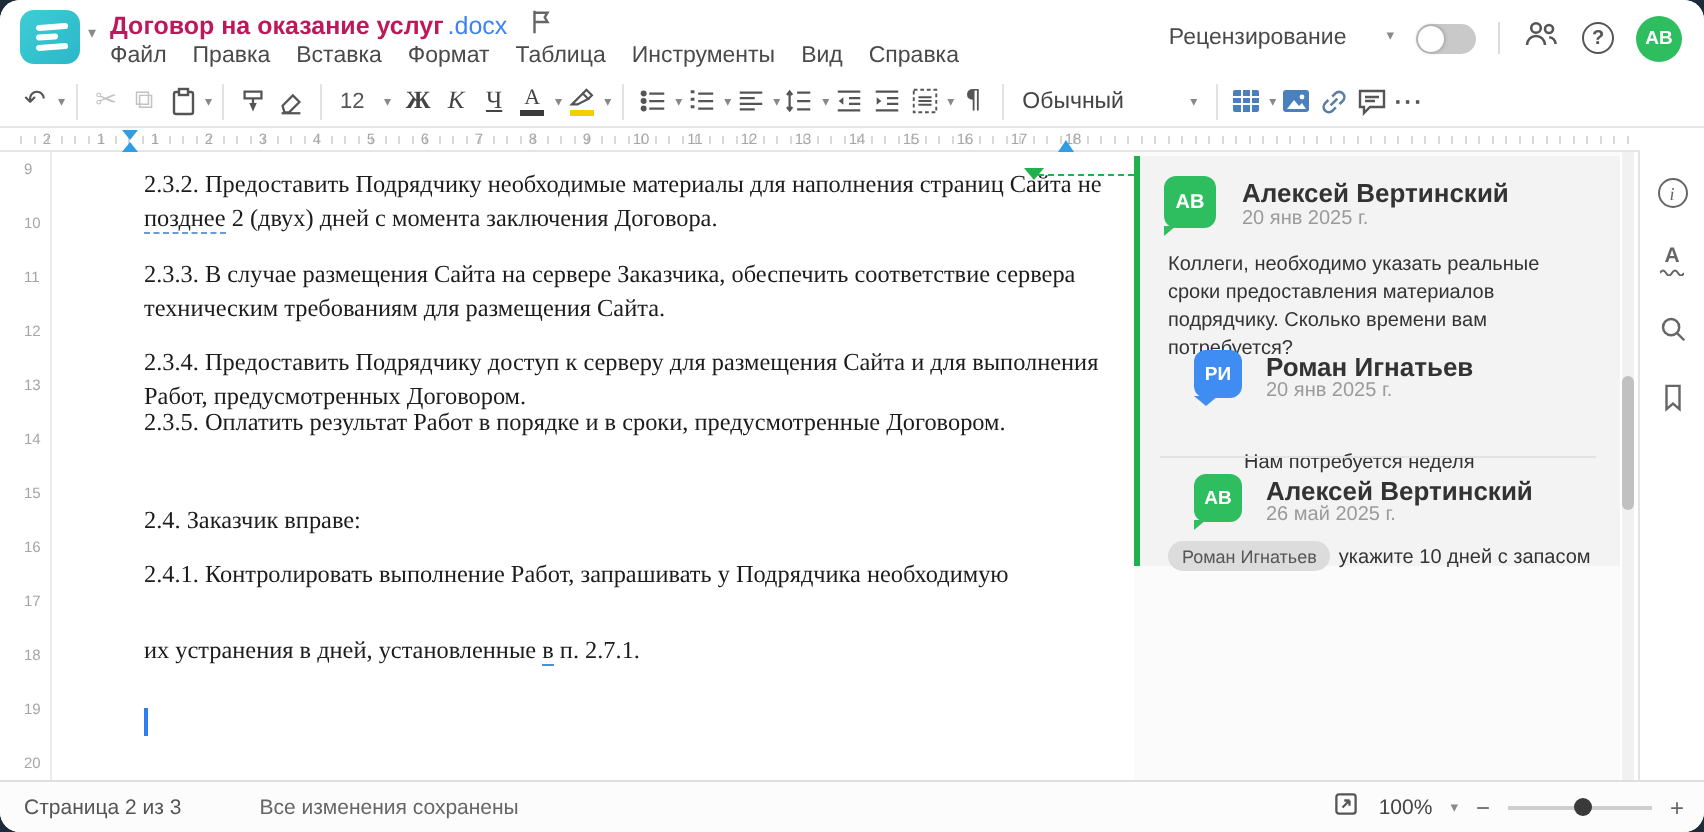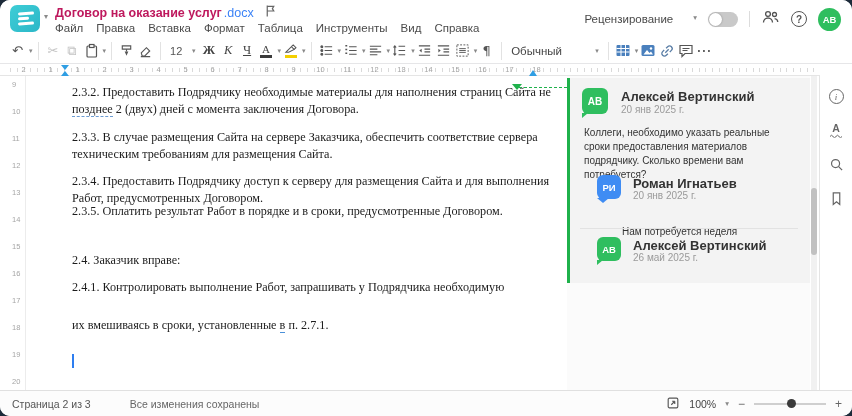--- a/index.html
+++ b/index.html
@@ -380,21 +380,21 @@
       <div class="para" style="top:127px;">
         <div>2.3.5. Оплатить результат Работ в порядке и в сроки, предусмотренные Договором.</div>
       </div>
       <div class="para" style="top:176px;">
         <div>2.4. Заказчик вправе:</div>
       </div>
       <div class="para" style="top:203px;">
         <div>2.4.1. Контролировать выполнение Работ, запрашивать у Подрядчика необходимую</div>
       </div>
       <div class="para" style="top:241px;">
-        <div><span>их вмешиваясь в сроки, установленные </span><span class="spell">в</span><span> п. 2.7.1.</span></div>
+        <div><span>их устранения в дней, установленные </span><span class="spell">в</span><span> п. 2.7.1.</span></div>
       </div>
     </div>
     <div class="cursor" style="top:278px;"></div>
 
     <div class="connector" style="left:519px; top:11px; width:48px;"></div>
     <div class="connector-tri" style="left:512px; top:8px;"></div>
 
     <div class="comments">
       <div class="ccard">
 
@@ -405,20 +405,21 @@
 
         <span class="cavatar av-blue small-av" style="left:27px; top:97px;">РИ</span>
         <span class="cname" style="left:63px; top:98px;">Роман Игнатьев</span>
         <span class="cdate" style="left:63px; top:112px;">20 янв 2025 г.</span>
         <div class="cbody" style="left:14px; top:147px;margin-left:38px;">Нам потребуется неделя</div>
         <div class="cdivider" style="top:150px;"></div>
 
         <span class="cavatar av-green small-av" style="left:27px; top:159px;">АВ</span>
         <span class="cname" style="left:63px; top:160px;">Алексей Вертинский</span>
         <span class="cdate" style="left:63px; top:174px;">26 май 2025 г.</span>
+        <div class="cbody" style="left:14px; top:193px;"><span class="mention">Роман Игнатьев</span><span>укажите 10 дней с запасом</span></div>
       </div>
     </div>
 
     <div class="sbar-track"></div>
     <div class="sbar-thumb"></div>
 
     <div class="rside">
       <span class="sicon">
           <span class="iicon">i</span>
         </span>

